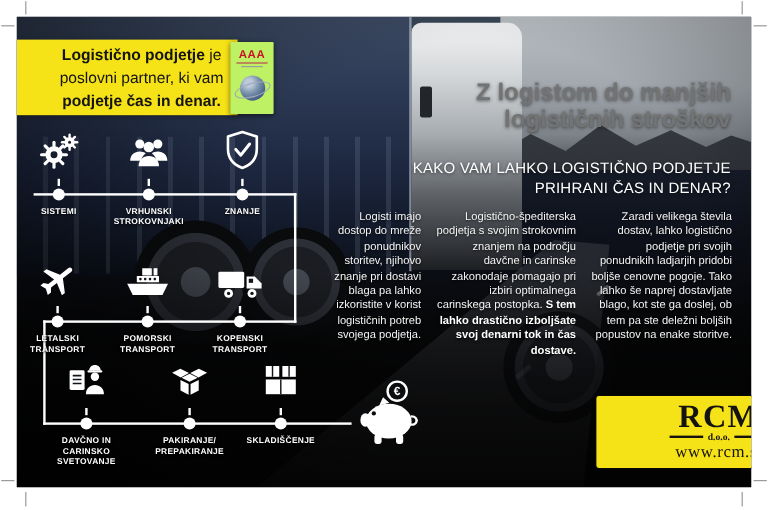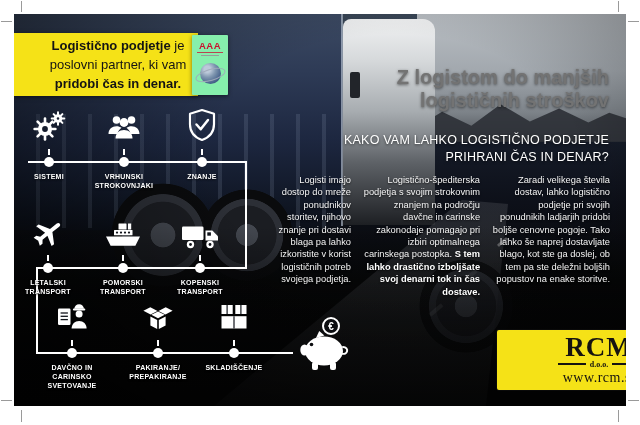--- a/index.html
+++ b/index.html
@@ -28,21 +28,21 @@
   .tire{border-radius:50%;background:radial-gradient(circle,#43474f 0 16%,#1b1d22 17% 44%,#2c2f36 45% 54%,#0a0b0d 55% 68%,rgba(0,0,0,0) 69%);}
   .bg-vignette{inset:0;background:
     radial-gradient(ellipse at 62% 36%,rgba(0,0,0,0) 34%,rgba(0,0,0,.42) 74%,rgba(0,0,0,.66) 100%),
     linear-gradient(180deg,rgba(0,0,0,0) 54%,rgba(0,0,0,.5) 78%,rgba(0,0,0,.74) 100%);}
   
   .badge{left:0;top:19px;width:160px;height:63px;background:#f5e217;color:#141414;
     display:flex;flex-direction:column;justify-content:center;text-align:center;
     font-size:13px;line-height:19px;box-shadow:0 1px 4px rgba(0,0,0,.5);padding-left:24px;}
   .badge b{font-weight:700;}
   
-  .certs{left:178px;top:21px;width:36px;height:60px;background:#86efac;border-radius:1px;
+  .certs{left:178px;top:21px;width:36px;height:60px;background:#bef264;border-radius:1px;
     display:flex;flex-direction:column;align-items:center;box-shadow:0 1px 4px rgba(0,0,0,.5);}
   .aaa{margin-top:6px;color:#c8102e;font-weight:800;font-size:9.5px;letter-spacing:.5px;line-height:9px;}
   .fineprint{width:26px;height:1.5px;background:#b9464f;margin-top:1.5px;}
   .fineprint.g{background:#9a9a9a;width:18px;height:1px;margin-top:2px;}
   .globe{position:relative;width:21px;height:21px;margin-top:7px;border-radius:50%;
     background:radial-gradient(circle at 35% 30%,#bcc9d9 0 16%,#8097b0 40%,#47628b 72%,#2c3f5f 100%);}
   .globe::after{content:"";position:absolute;left:-5px;top:6px;width:29px;height:10px;border-radius:50%;
     border:1px solid rgba(160,170,185,.95);transform:rotate(-16deg);}
   
   .headline{right:17px;top:52px;width:340px;text-align:right;color:#737373;font-weight:700;
@@ -99,21 +99,21 @@
     <div class="abs road-dash" style="left:455px;top:254px;width:4px;height:14px;transform:rotate(50deg);opacity:.8;"></div>
     <div class="abs road-dash" style="left:487px;top:222px;width:3px;height:12px;transform:rotate(50deg);opacity:.65;"></div>
     <div class="abs tire" style="left:96px;top:168px;width:106px;height:106px;"></div>
     <div class="abs tire" style="left:186px;top:174px;width:94px;height:94px;"></div>
     <div class="abs tire" style="left:404px;top:244px;width:96px;height:96px;opacity:.8;"></div>
     <div class="abs bg-vignette"></div>
 
     <div class="abs badge">
       <div><b>Logistično podjetje</b><span> je</span></div>
       <div>poslovni partner, ki vam</div>
-      <div><b>pridobi čas in denar.</b></div>
+      <div><b>podjetje čas in denar.</b></div>
     </div>
 
     <div class="abs certs">
       <div class="aaa">AAA</div>
       <div class="fineprint"></div>
       <div class="fineprint g"></div>
       <div class="globe"></div>
     </div>
 
     <div class="abs headline">

